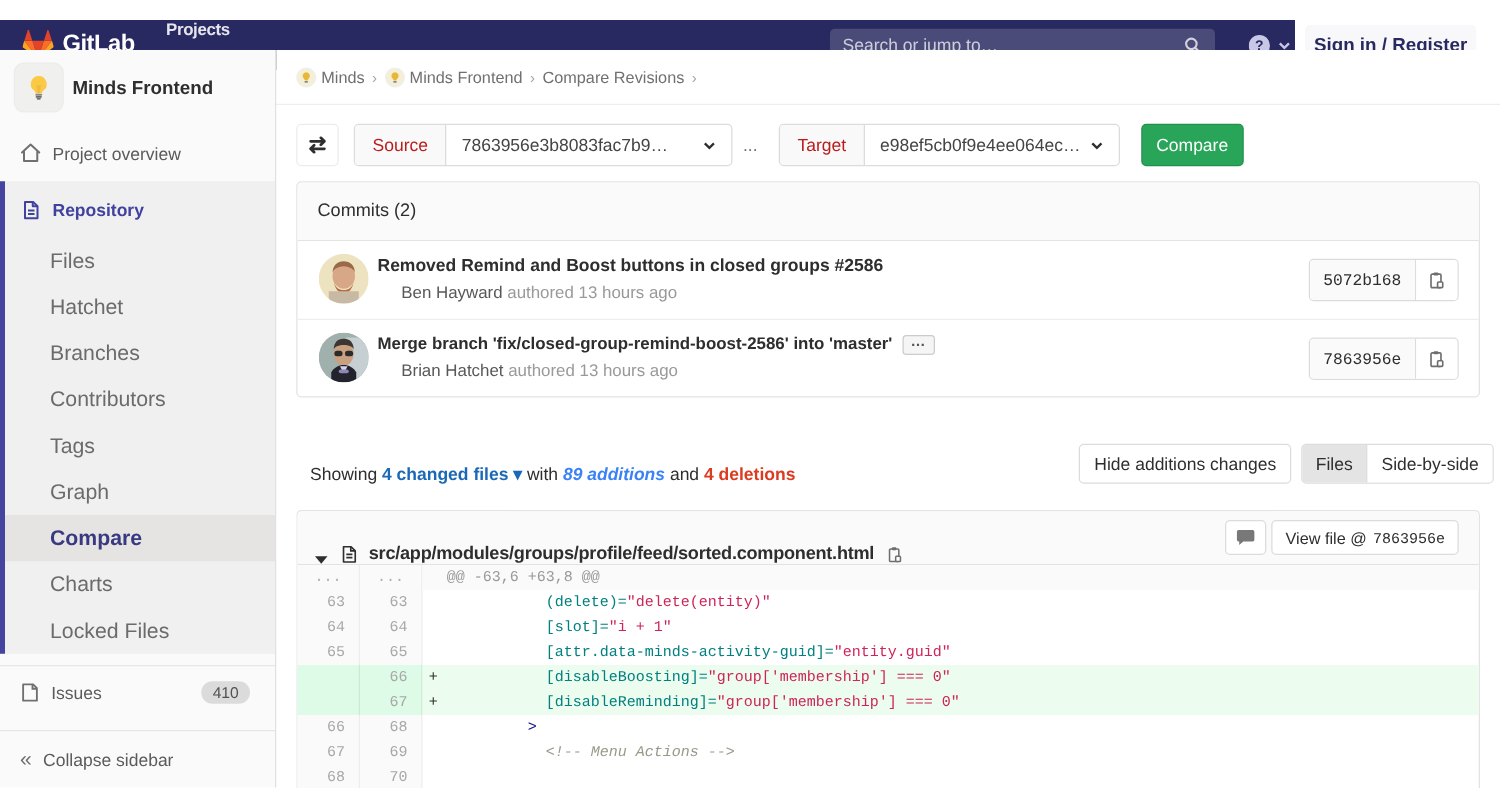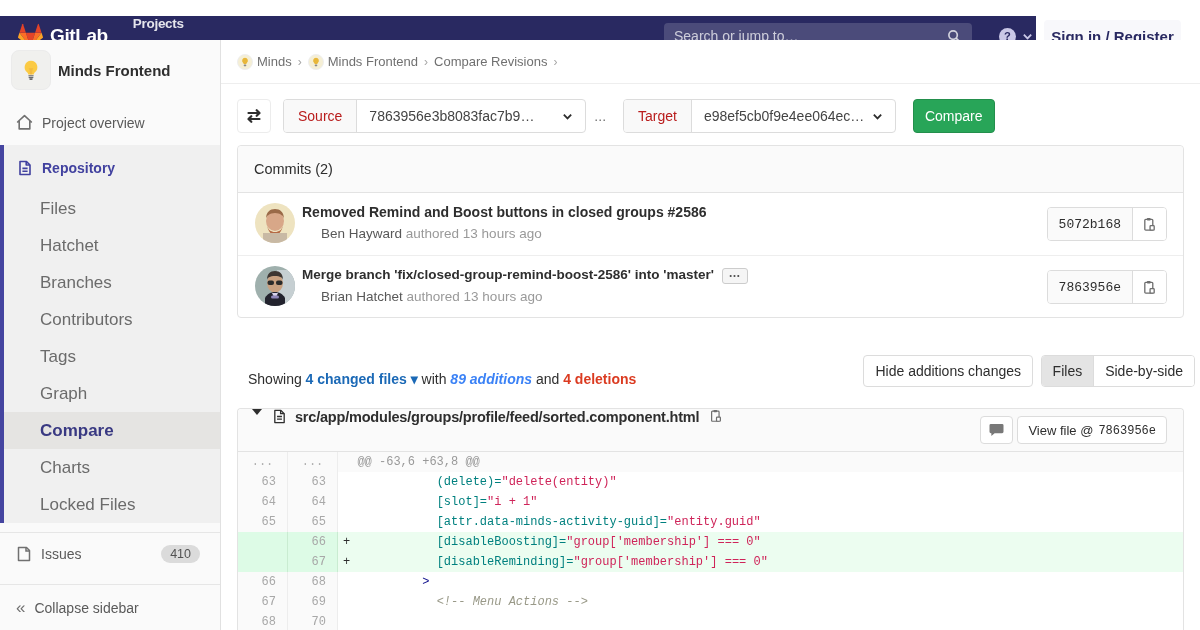--- a/index.html
+++ b/index.html
@@ -73,21 +73,21 @@
 .showing b.files { color:#1b69b6; font-weight:700; }
 .showing .green { color:#3b82f6; font-weight:700;font-style:italic; }
 .showing .red { color:#db3b21; font-weight:700; }
 .btn-ws { position:absolute; right:162px; top:0; height:32px; border:1px solid #dcdcdc; border-radius:4px; background:#fff; display:flex; align-items:center; padding:0 11px; font-size:14px; }
 .btn-seg { position:absolute; right:0; top:0; height:32px; display:flex; border:1px solid #dcdcdc; border-radius:4px; overflow:hidden; }
 .btn-seg .seg { display:flex; align-items:center; padding:0 11px; font-size:14px; background:#fff; }
 .btn-seg .seg.on { background:#e4e4e4; border-right:1px solid #dcdcdc; }
 
 
 .diff { position:absolute; left:16px; top:368px; width:947px; height:224px; border:1px solid #e3e3e3; border-radius:4px 4px 0 0; border-bottom:none; background:#fff; }
-.diff .fhead { height:43px; background:#fafafa; border-bottom:1px solid #e3e3e3; border-radius:4px 4px 0 0; position:relative; display:flex; align-items:flex-start; padding-left:14px; }
+.diff .fhead { height:43px; background:#fafafa; border-bottom:1px solid #e3e3e3; border-radius:4px 4px 0 0; position:relative; display:flex; align-items:flex-end; padding-left:14px; }
 .fhead .caret { width:0; height:0; border-left:5px solid transparent; border-right:5px solid transparent; border-top:6px solid #2e2e2e; margin-right:10px; }
 .fhead .fpath { font-weight:700; font-size:14.5px; margin-left:8px; letter-spacing:-0.2px; }
 .fhead .cp2 { margin-left:10px; display:flex; }
 .fhead .rbtns { position:absolute; right:16px; top:7px; height:28px; display:flex; }
 .btn-cmt { width:33px; height:28px; border:1px solid #dcdcdc; border-radius:4px; background:#fff; display:flex; align-items:center; justify-content:center; margin-right:4px; }
 .btn-view { height:28px; border:1px solid #dcdcdc; border-radius:4px; background:#fff; display:flex; align-items:center; padding:0 10px; font-size:13px; }
 .btn-view .m { font-family:"Liberation Mono",monospace; font-size:12px; margin-left:5px; margin-top:2px; }
 
 .dtable { font-family:"Liberation Mono",monospace; font-size:12px; }
 .drow { display:flex; height:20px; line-height:20px; }

